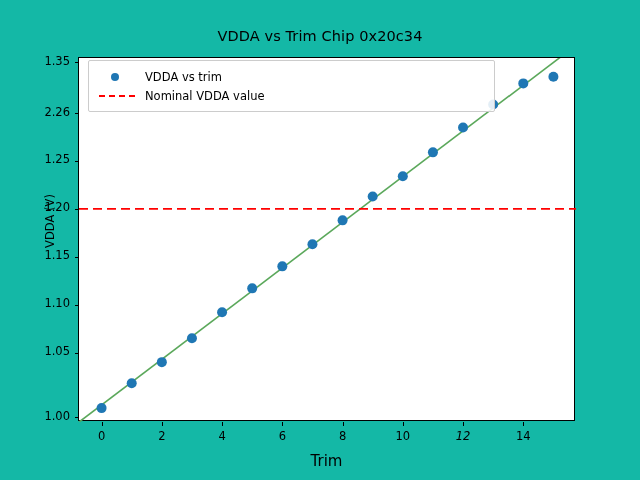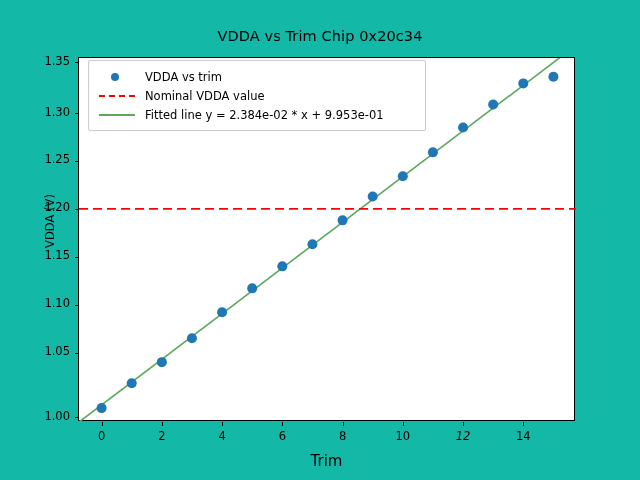--- a/index.html
+++ b/index.html
@@ -119,21 +119,21 @@
     color: #000000;
     transform: rotate(-90deg);
     transform-origin: center center;
   }
 
   
   #legend {
     position: absolute;
     left: 88px;
     top: 60px;
-    width: 338px;
+    width: 407px;
     box-sizing: border-box;
     border: 1px solid #cccccc;
     border-radius: 2px;
     background: rgba(255,255,255,0.88);
     padding: 6px 9px 6px 8px;
   }
   .legend-row {
     display: flex;
     align-items: center;
     height: 19px;
@@ -229,21 +229,21 @@
         <div class="ytick-row" style="top: 150.868px;">
           <div class="ytick-mark"></div>
           <div class="ytick-label">1.20</div>
         </div>
         <div class="ytick-row" style="top: 102.974px;">
           <div class="ytick-mark"></div>
           <div class="ytick-label">1.25</div>
         </div>
         <div class="ytick-row" style="top: 55.0789px;">
           <div class="ytick-mark"></div>
-          <div class="ytick-label">1.30</div>
+          <div class="ytick-label">2.26</div>
         </div>
         <div class="ytick-row" style="top: 4px;">
           <div class="ytick-mark"></div>
           <div class="ytick-label">1.35</div>
         </div>
       </div>
     <div id="xticks-container">
         <div class="xtick-col" style="left: 22.5909px;">
           <div class="xtick-mark"></div>
           <div class="xtick-label">0</div>
@@ -288,21 +288,15 @@
           <div class="key-marker" style="background: rgb(31, 119, 180);"></div>
         </div>
         <div class="legend-text">VDDA vs trim</div>
       </div>
       <div class="legend-row">
         <div class="legend-key">
           <div class="key-dashed" style="border-top-color: rgb(255, 0, 0);"></div>
         </div>
         <div class="legend-text">Nominal VDDA value</div>
       </div>
-      <div class="legend-row">
-        <div class="legend-key">
-          <div class="key-solid" style="background: rgb(91, 168, 91);"></div>
-        </div>
-        <div class="legend-text">Fitted line y = 2.384e-02 * x + 9.953e-01</div>
-      </div>
     </div>
 
 </div>
 
 </body></html>

